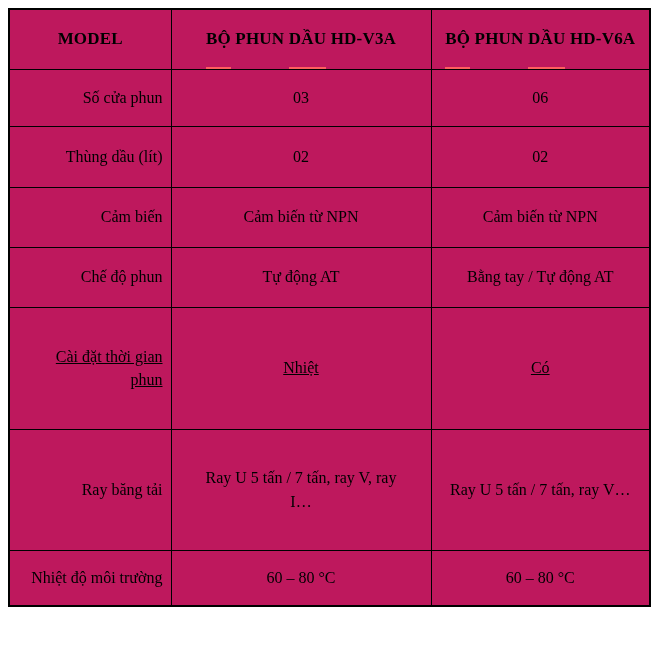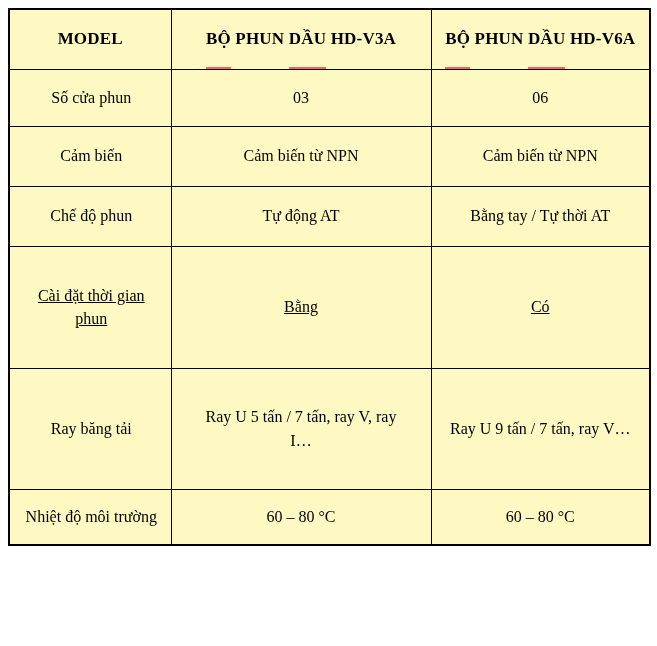--- a/index.html
+++ b/index.html
@@ -14,37 +14,37 @@
     color: #000000;
   }
   .table-wrap {
     padding: 8px;
   }
   table.spec-table {
     border-collapse: collapse;
     table-layout: fixed;
     width: 641px;
     border: 2px solid #000000;
-    background: #fef9c3;
+    background: #be185d;
   }
   table.spec-table td, table.spec-table th {
     border: 1.5px solid #000000;
     vertical-align: middle;
     overflow: hidden;
   }
   th.header-cell {
     font-size: 17px;
     font-weight: bold;
     text-align: center;
     padding: 2px 6px;
     letter-spacing: 0.2px;
   }
   td.label-cell {
     font-size: 16px;
-    text-align: center;
+    text-align: right;
     padding: 2px 8px 2px 10px;
     line-height: 1.45;
   }
   td.value-cell {
     font-size: 16px;
     text-align: center;
     line-height: 1.45;
   }
   td.value-col2 { padding: 2px 22px; text-align: center; }
   td.value-col3 { padding: 10px 10px; }
@@ -84,43 +84,48 @@
           <span class="misspelled">BỘ</span><span> PHUN </span><span class="misspelled">DẦU</span><span> HD-V6A</span>
         </th>
       </tr>
 
       <tr class="r1">
         <td class="label-cell">Số cửa phun</td>
         <td class="value-cell value-col2">03</td>
         <td class="value-cell value-col3">06</td>
       </tr>
 
+      <tr class="r2">
+        <td class="label-cell">Thùng dầu (lít)</td>
+        <td class="value-cell value-col2">02</td>
+        <td class="value-cell value-col3">02</td>
+      </tr>
 
       <tr class="r3">
         <td class="label-cell">Cảm biến</td>
         <td class="value-cell value-col2">Cảm biến từ NPN</td>
         <td class="value-cell value-col3">Cảm biến từ NPN</td>
       </tr>
 
       <tr class="r4">
         <td class="label-cell">Chế độ phun</td>
         <td class="value-cell value-col2">Tự động AT</td>
-        <td class="value-cell value-col3">Bằng tay / Tự thời AT</td>
+        <td class="value-cell value-col3">Bằng tay / Tự động AT</td>
       </tr>
 
       <tr class="r5">
         <td class="label-cell">Cài đặt thời gian phun</td>
-        <td class="value-cell value-col2">Bằng</td>
+        <td class="value-cell value-col2">Nhiệt</td>
         <td class="value-cell value-col3">Có</td>
       </tr>
 
       <tr class="r6">
         <td class="label-cell">Ray băng tải</td>
         <td class="value-cell value-col2">Ray U 5 tấn / 7 tấn, ray V, ray I…</td>
-        <td class="value-cell value-col3">Ray U 9 tấn / 7 tấn, ray V…</td>
+        <td class="value-cell value-col3">Ray U 5 tấn / 7 tấn, ray V…</td>
       </tr>
 
       <tr class="r7">
         <td class="label-cell">Nhiệt độ môi trường</td>
         <td class="value-cell value-col2">60 – 80 °C</td>
         <td class="value-cell value-col3">60 – 80 °C</td>
       </tr>
     </tbody>
   </table>
 </div>

